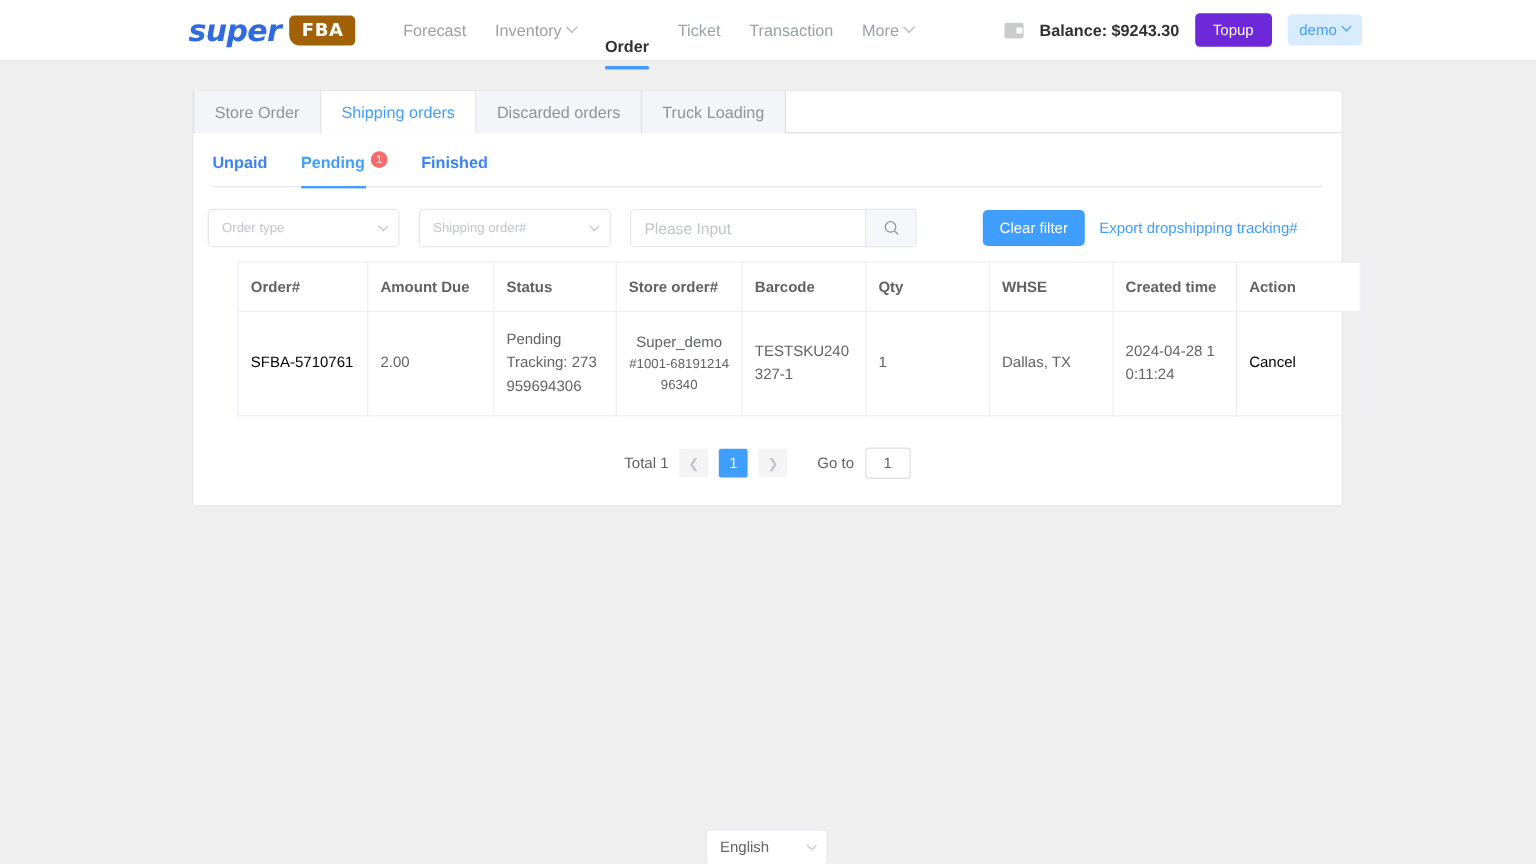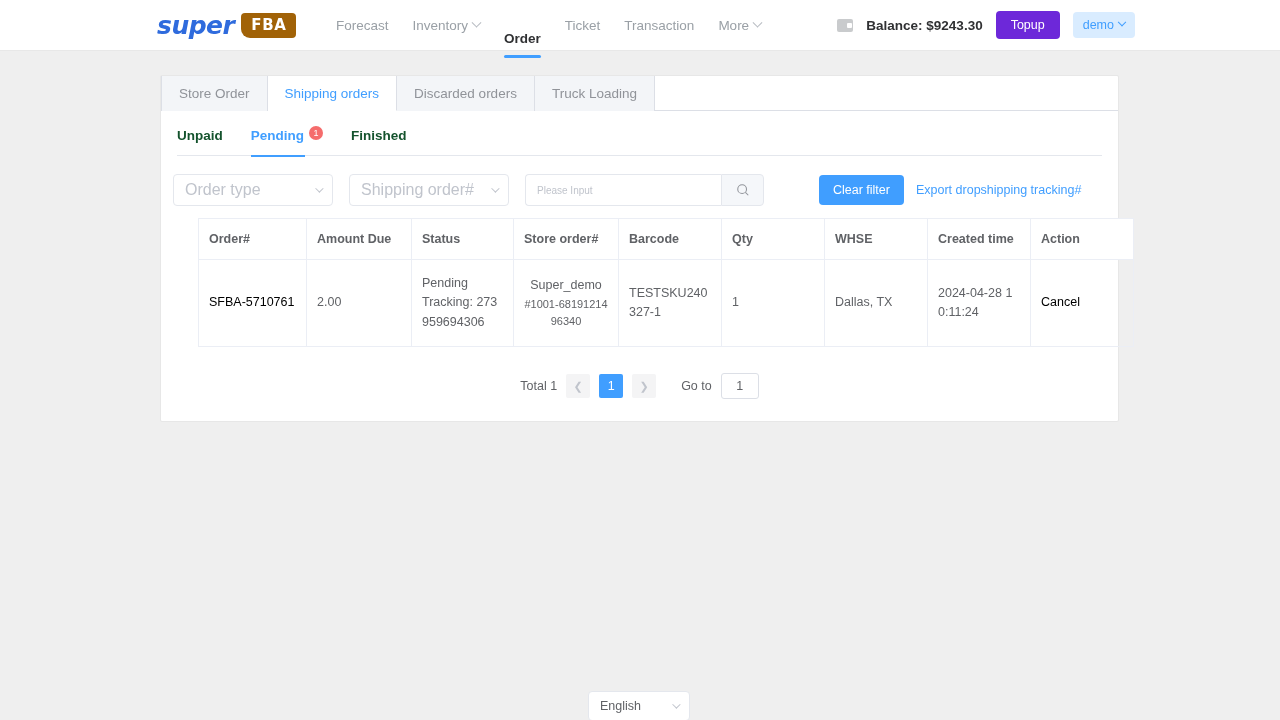--- a/index.html
+++ b/index.html
@@ -176,21 +176,21 @@
     align-items: center;
     gap: 28px;
     margin: 0 16px;
     padding-top: 17px;
     border-bottom: 1px solid #e4e7ed;
     height: 45px;
   }
   .subtab {
     font-size: 13.5px;
     font-weight: bold;
-    color: #14532d;
+    color: #3b82f6;
     position: relative;
     height: 28px;
     display: flex;
     align-items: flex-start;
     gap: 5px;
     cursor: pointer;
   }
   .subtab.active { color: #409eff; }
   .subtab.active::after {
     content: "";
@@ -221,21 +221,21 @@
   }
   .select-box {
     width: 160px;
     height: 32px;
     border: 1px solid #e4e7ed;
     border-radius: 4px;
     display: flex;
     align-items: center;
     justify-content: space-between;
     padding: 0 11px;
-    font-size: 16px;
+    font-size: 11px;
     color: #c0c4cc;
     margin-right: 16px;
     cursor: pointer;
     background: #fff;
   }
   .caret-gray {
     display: inline-block;
     width: 6px; height: 6px;
     border-right: 1.1px solid #c0c4cc;
     border-bottom: 1.1px solid #c0c4cc;
@@ -245,21 +245,21 @@
     display: flex;
     height: 32px;
     margin-right: 55px;
   }
   .search-input {
     width: 196px;
     border: 1px solid #e4e7ed;
     border-right: none;
     border-radius: 4px 0 0 4px;
     padding: 0 11px;
-    font-size: 10px;
+    font-size: 13px;
     color: #606266;
     outline: none;
     font-family: "Liberation Sans", sans-serif;
     background: #fff;
   }
   .search-input::placeholder { color: #c0c4cc; }
   .search-btn {
     width: 43px;
     border: 1px solid #e4e7ed;
     border-radius: 0 4px 4px 0;

